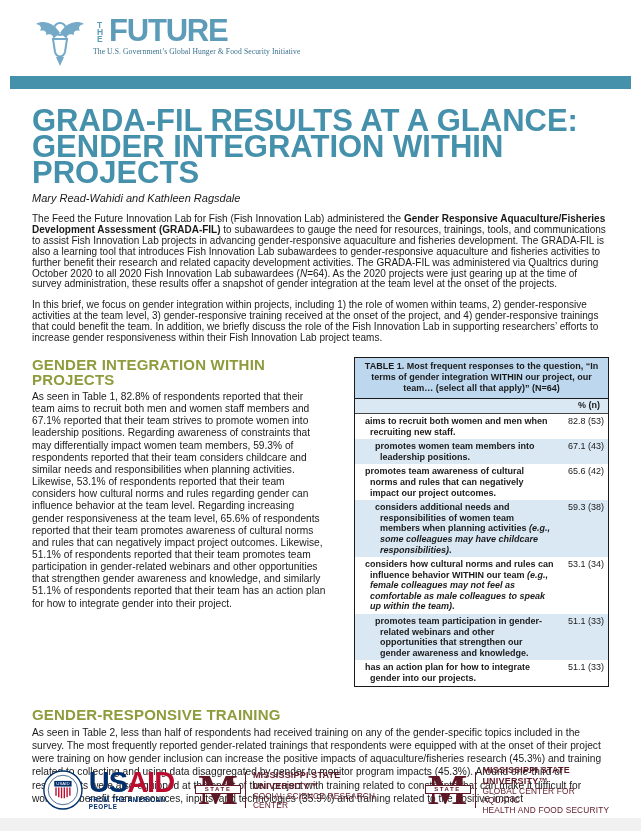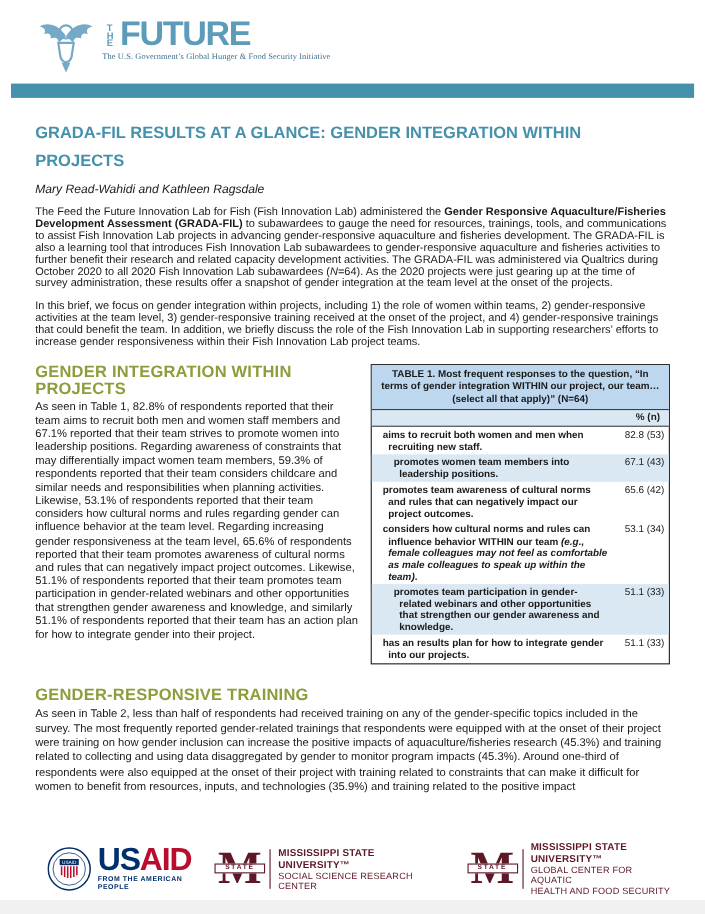--- a/index.html
+++ b/index.html
@@ -15,27 +15,27 @@
   .logo-row{display:flex;align-items:flex-start;padding:16px 0 0 33px;height:53px;}
   .ftf-textcol{margin-left:6px;}
   .ftf-word{display:flex;align-items:center;font-size:31px;font-weight:bold;color:var(--logo_blue);
             letter-spacing:-1.2px;line-height:30px;}
   .ftf-the{display:inline-block;width:9px;font-size:8.5px;line-height:7px;font-weight:bold;
            word-break:break-all;letter-spacing:0;margin:3px 3px 0 4px;}
   .ftf-tagline{font-family:"Liberation Serif",serif;font-size:7.6px;color:#39708C;margin-top:1px;letter-spacing:0.1px;}
   .teal-bar{height:13px;background:var(--teal);margin:7px 10px 0 10px;}
   
   main{padding:0 32px;}
-  h1{font-size:15px;line-height:26px;color:var(--teal);font-weight:bold;margin:19px 0 0 0;}
+  h1{font-size:31px;line-height:26px;color:var(--teal);font-weight:bold;margin:19px 0 0 0;}
   .authors{font-style:italic;font-size:11px;margin-top:6px;line-height:12px;}
   p{margin:0;}
   .intro{font-size:10px;line-height:10.9px;margin-top:10px;}
   .intro b{font-weight:bold;}
   .nvar{font-style:italic;}
-  .two-col{display:flex;gap:9px;margin-top:13px;align-items:flex-start;}
+  .two-col{display:flex;gap:26px;margin-top:13px;align-items:flex-start;}
   .left-col{flex:0 0 296px;width:296px;}
   h2{color:var(--olive);font-size:15px;line-height:15.5px;font-weight:bold;margin:0;letter-spacing:0.2px;}
   .h2-integration{max-width:268px;margin-bottom:3px;}
   .col-body{font-size:10.2px;line-height:12.15px;}
   
   .table1{flex:1;border:1.5px solid #1a1a1a;font-size:9px;align-self:flex-start;}
   .t-caption{background:var(--table_caption_bg);font-weight:bold;line-height:11px;
              padding:3px 5px 4px 5px;border-bottom:1px solid #1a1a1a;text-align:center;}
   .t-colhead{background:var(--table_alt_bg);text-align:right;font-weight:bold;
              padding:1px 8px 2px 0;line-height:11px;border-bottom:1px solid #444;}
@@ -115,30 +115,34 @@
           <div class="tval">82.8 (53)</div>
         </div>
         <div class="trow alt">
           <div class="tlbl"><span>promotes women team members into leadership positions.</span><em></em><span></span></div>
           <div class="tval">67.1 (43)</div>
         </div>
         <div class="trow">
           <div class="tlbl"><span>promotes team awareness of cultural norms and rules that can negatively impact our project outcomes.</span><em></em><span></span></div>
           <div class="tval">65.6 (42)</div>
         </div>
+        <div class="trow alt">
+          <div class="tlbl"><span>considers additional needs and responsibilities of women team members when planning activities </span><em>(e.g., some colleagues may have childcare responsibilities)</em><span>.</span></div>
+          <div class="tval">59.3 (38)</div>
+        </div>
         <div class="trow">
           <div class="tlbl"><span>considers how cultural norms and rules can influence behavior WITHIN our team </span><em>(e.g., female colleagues may not feel as comfortable as male colleagues to speak up within the team)</em><span>.</span></div>
           <div class="tval">53.1 (34)</div>
         </div>
         <div class="trow alt">
           <div class="tlbl"><span>promotes team participation in gender-related webinars and other opportunities that strengthen our gender awareness and knowledge.</span><em></em><span></span></div>
           <div class="tval">51.1 (33)</div>
         </div>
         <div class="trow">
-          <div class="tlbl"><span>has an results plan for how to integrate gender into our projects.</span><em></em><span></span></div>
+          <div class="tlbl"><span>has an action plan for how to integrate gender into our projects.</span><em></em><span></span></div>
           <div class="tval">51.1 (33)</div>
         </div>
       </div>
     </div>
 
     <h2 class="h2-training">GENDER-RESPONSIVE TRAINING</h2>
     <p class="training-body">As seen in Table 2, less than half of respondents had received training on any of the gender-specific topics included in the survey. The most frequently reported gender-related trainings that respondents were equipped with at the onset of their project were training on how gender inclusion can increase the positive impacts of aquaculture/fisheries research (45.3%) and training related to collecting and using data disaggregated by gender to monitor program impacts (45.3%). Around one-third of respondents were also equipped at the onset of their project with training related to constraints that can make it difficult for women to benefit from resources, inputs, and technologies (35.9%) and training related to the positive impact</p>
   </main>
 
   <footer>

